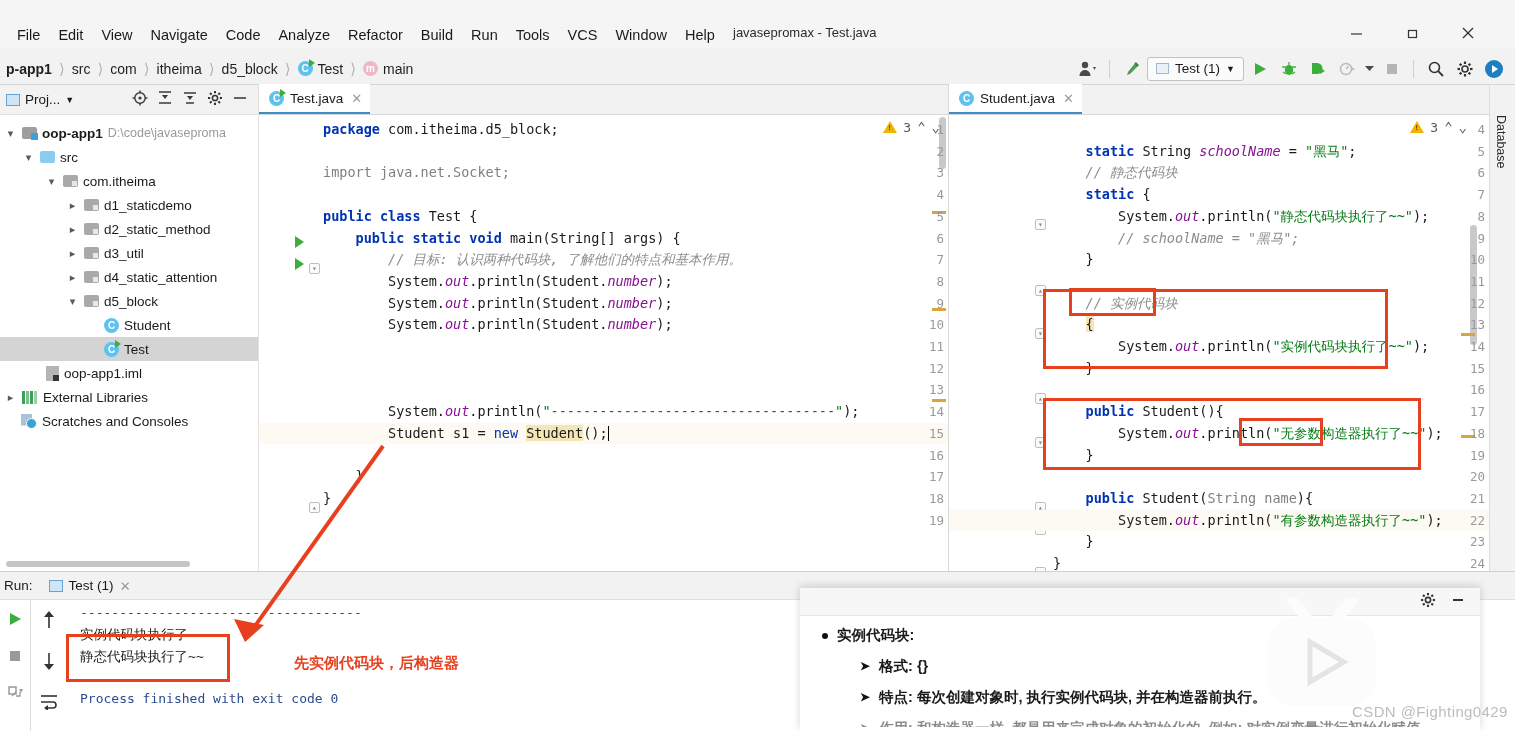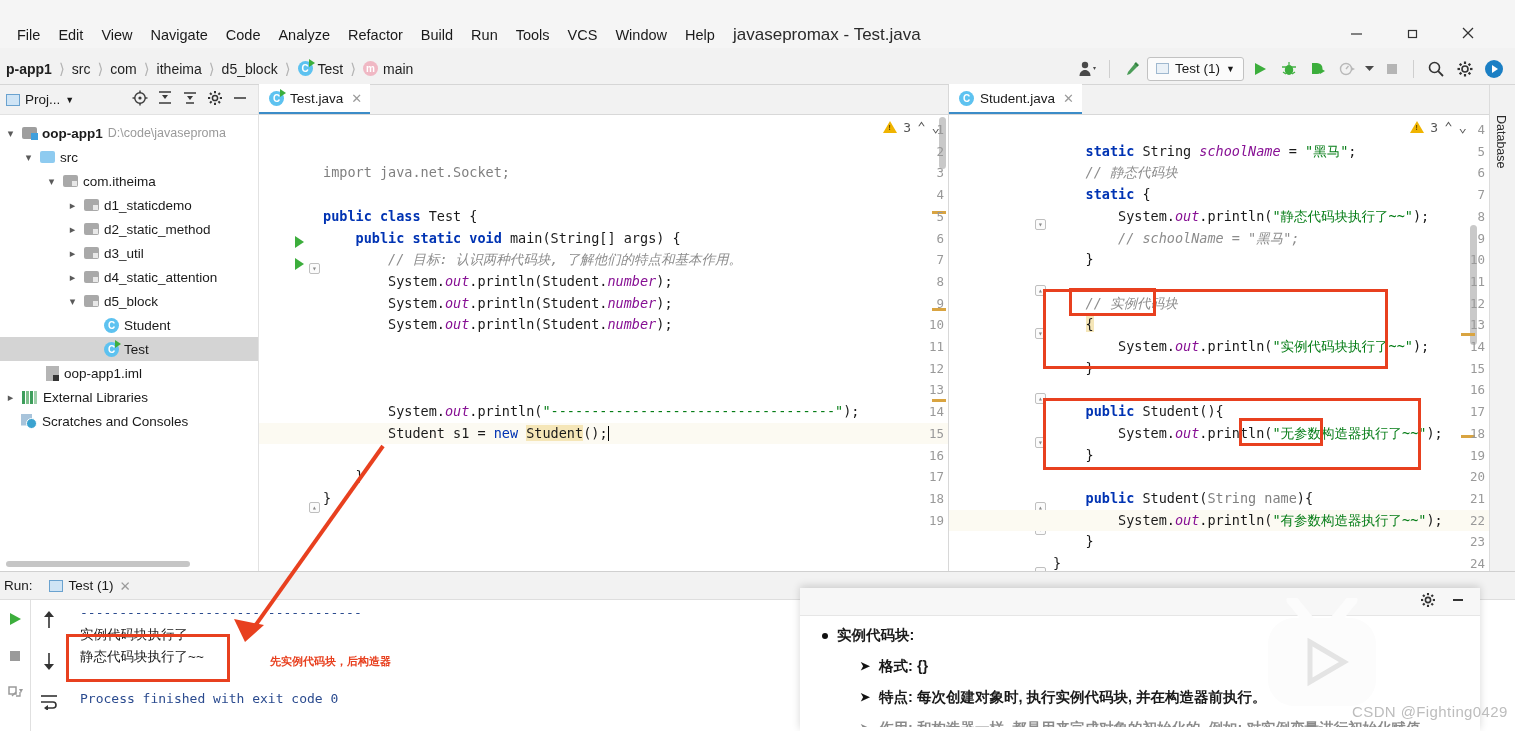--- a/index.html
+++ b/index.html
@@ -3,21 +3,21 @@
 <meta charset="utf-8">
 <style>
   * { box-sizing: border-box; margin:0; padding:0; }
   html,body { width:1515px; height:731px; overflow:hidden; background:#fff; }
   body { font-family:"Liberation Sans", sans-serif; font-size:13px; color:#1a1a1a; }
 
   #app { position:relative; width:1515px; height:731px; background:#f2f2f2; }
 
   
   .titlebar { position:absolute; left:0; top:0; width:1515px; height:48px; background:#f5f5f5; }
-  .titlebar-title { position:absolute; left:733px; top:25px; font-size:17px; color:#2b2b2b; }
+  .titlebar-title { position:absolute; left:733px; top:25px; font-size:13px; color:#2b2b2b; }
   .wbtn { position:absolute; top:18px; width:44px; height:30px; display:flex; align-items:center; justify-content:center; color:#333; }
   .wbtn.min { left:1334px; }
   .wbtn.max { left:1390px; }
   .wbtn.close { left:1446px; }
   .wbtn svg { display:block; }
 
   
   .menubar { position:absolute; left:0; top:22px; height:26px; display:flex; align-items:center; padding-left:8px; }
   .menuitem { padding:3px 9px; font-size:14.5px; color:#1a1a1a; white-space:nowrap; }
 
@@ -108,21 +108,21 @@
   .run-tabs { height:28px; background:#f2f2f2; display:flex; align-items:center; gap:10px; padding-left:4px; border-bottom:1px solid #dedede; }
   .run-label { font-size:13.5px; color:#1a1a1a; }
   .run-tab { display:flex; align-items:center; gap:6px; font-size:13.5px; padding:0 6px; }
   .run-tab .x { color:#9a9a9a; }
   .run-side { position:absolute; left:0; top:28px; width:30px; bottom:0; display:flex; flex-direction:column; align-items:center; padding-top:10px; gap:16px; background:#fff; }
   .run-side2 { position:absolute; left:30px; top:28px; width:36px; bottom:0; display:flex; flex-direction:column; align-items:center; padding-top:10px; gap:18px; background:#fff; border-left:1px solid #e0e0e0; }
   .console { position:absolute; left:66px; top:28px; right:0; bottom:0; background:#fff; font-family:"DejaVu Sans Mono", monospace; font-size:13px; padding-top:4px; }
   .cl { position:absolute; left:14px; height:22px; line-height:22px; white-space:pre; }
   .cl.blue { color:#2b4b8f; }
   .cl.cn { font-family:"Liberation Sans", sans-serif; color:#1a1a1a; font-size:13.5px; }
-  .note-red { position:absolute; color:#e8401f; font-size:11px; font-family:Liberation Sans, sans-serif; font-weight:bold; }
+  .note-red { position:absolute; color:#e8401f; font-size:15px; font-family:Liberation Sans, sans-serif; font-weight:bold;margin-left:24px; }
 
   
   .arrow-svg { position:absolute; left:0; top:0; width:1515px; height:731px; pointer-events:none; }
 
   
   .present { position:absolute; left:800px; top:588px; width:680px; height:143px; background:#fff; box-shadow:0 -2px 8px rgba(0,0,0,.16); }
   .present-bar { height:28px; background:#f7f7f7; display:flex; align-items:center; justify-content:flex-end; gap:14px; padding-right:14px; border-bottom:1px solid #e6e6e6; }
   .present-body { padding:10px 0 0 22px; }
   .pline { display:flex; align-items:flex-start; gap:9px; margin-bottom:12px; font-size:14.5px; font-weight:bold; color:#1a1a1a; }
   .pline.sub { padding-left:38px; font-weight:bold; }
@@ -439,20 +439,21 @@
       </div>
       <div class="vscroll" style="top:2px;height:52px;"></div>
       <div class="marker" style="top:96px;"></div>
       <div class="marker" style="top:193px;"></div>
       <div class="marker" style="top:284px;"></div>
       <div class="runmark" style="left:36px; top:121px;"></div>
       <div class="runmark" style="left:36px; top:143px;"></div>
       <div class="fold" style="left:50px; top:148px;">▾</div>
       <div class="fold" style="left:50px; top:387px;">▴</div>
     <div class="ln" style="top: 4px; width: 56px;">1</div>
+        <div class="codeline" style="left: 64px; top: 4px;"><span class="k">package</span> com.itheima.d5_block;</div>
         <div class="ln" style="top: 25.7px; width: 56px;">2</div>
         <div class="codeline" style="left: 64px; top: 25.7px;"></div>
         <div class="ln" style="top: 47.4px; width: 56px;">3</div>
         <div class="codeline" style="left: 64px; top: 47.4px;"><span class="gy">import java.net.Socket;</span></div>
         <div class="ln" style="top: 69.1px; width: 56px;">4</div>
         <div class="codeline" style="left: 64px; top: 69.1px;"></div>
         <div class="ln" style="top: 90.8px; width: 56px;">5</div>
         <div class="codeline" style="left: 64px; top: 90.8px;"><span class="k">public class</span> Test {</div>
         <div class="ln" style="top: 112.5px; width: 56px;">6</div>
         <div class="codeline" style="left: 64px; top: 112.5px;">    <span class="k">public static void</span> main(String[] args) {</div>

